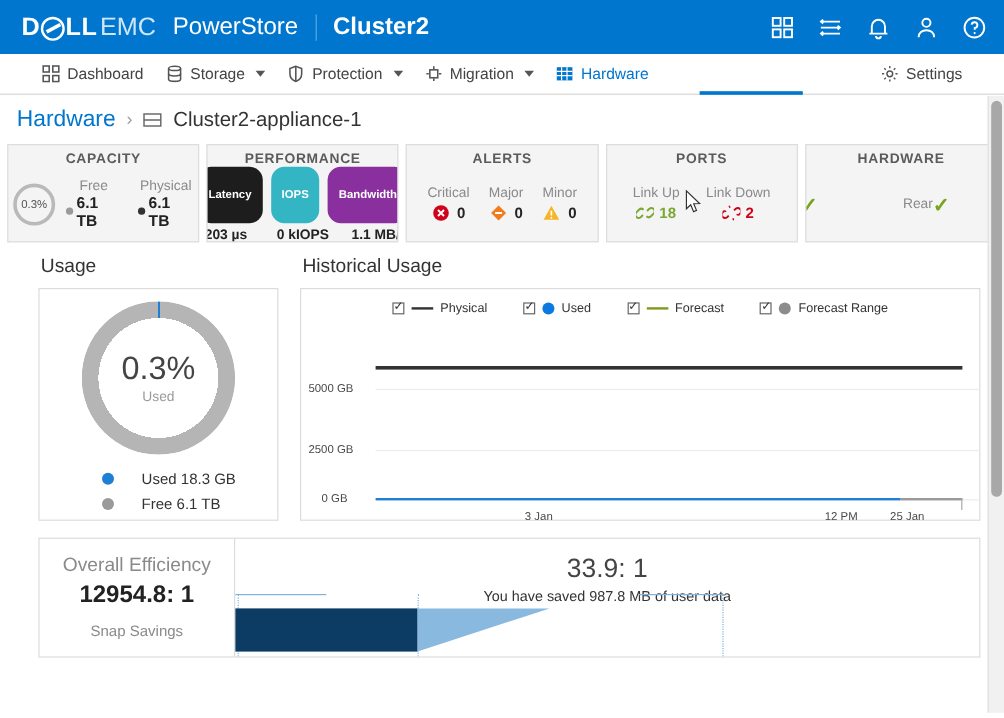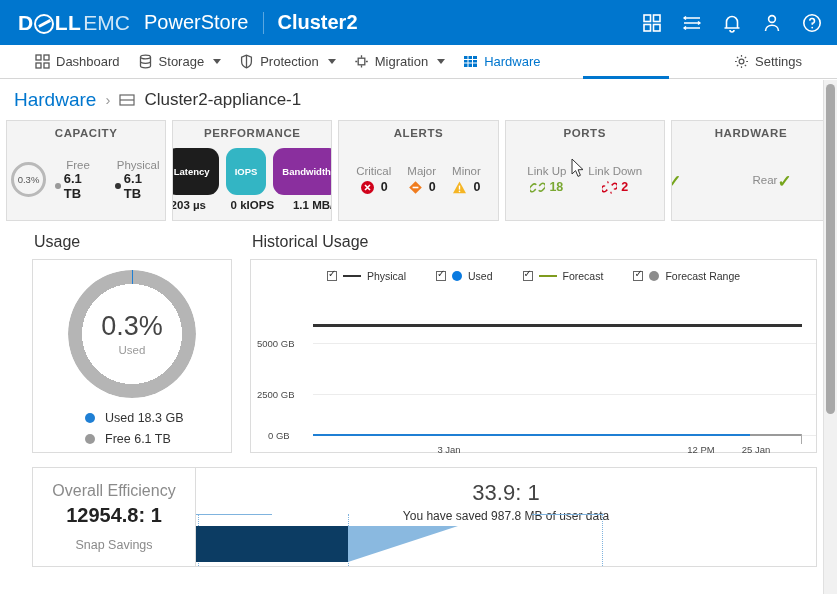--- a/index.html
+++ b/index.html
@@ -68,21 +68,21 @@
     height:41px; display:flex; align-items:center; padding-left:14px; gap:9px;
     background:#fff;
   }
   #bc-root { color:#0076ce; font-size:19px; }
   #bc-chev { color:#999; font-size:15px; }
   #bc-appl-icon { width:16px;height:14px; }
   #bc-appl { color:#333; font-size:17px; }
 
   
   #kpi-strip {
-    display:flex; height:101px; margin:0 6px; gap:6px;
+    display:flex; height:82px; margin:0 6px; gap:6px;
   }
   .kpi-card {
     flex:1 1 0; background:#f4f4f4; border:1px solid #dcdcdc;
     display:flex; flex-direction:column; align-items:center;
     padding-top:6px; position:relative; overflow:hidden;
   }
   .kpi-title{ font-size:11.5px; font-weight:700; color:#5b5b5b; letter-spacing:0.6px; }
   .kpi-body{ display:flex; align-items:center; justify-content:center; width:100%; flex:1; }
   .kpi-col{ display:flex; flex-direction:column; align-items:center; }
   .kpi-sub{ font-size:11.5px; color:#8a8a8a; }
@@ -139,21 +139,21 @@
     -webkit-mask: radial-gradient(circle, transparent 50px, #000 50px);
             mask: radial-gradient(circle, transparent 50px, #000 50px);
   }
   #donut-center{
     position:absolute; inset:0; display:flex; flex-direction:column;
     align-items:center; justify-content:center;
   }
   #donut-pct{ font-size:27px; color:#444; font-weight:400; line-height:1; }
   #donut-lbl{ font-size:11.5px; color:#9a9a9a; margin-top:4px; }
   .usage-legend{ margin-top:6px; width:100%; padding-left:52px; }
-  .ul-row{ display:flex; align-items:center; gap:10px; font-size:12.5px; color:#333; margin-top:7px; }
+  .ul-row{ display:flex; align-items:center; gap:23px; font-size:12.5px; color:#333; margin-top:7px; }
   .ul-dot{ width:10px;height:10px;border-radius:50%; }
 
   
   #hist-wrap{ flex:1; }
   #hist-panel{ height:194px; position:relative; }
   #hist-legend{ display:flex; justify-content:center; gap:30px; padding-top:10px; }
   .lg{ display:flex; align-items:center; gap:6px; font-size:10.5px; color:#333; }
   .cbx{ width:10px;height:10px;border:1px solid #666; display:inline-block; position:relative; background:#fff;}
   .cbx:after{ content:"✓"; position:absolute; left:0px; top:-4px; font-size:10px; color:#333; }
   .lg-line{ width:18px;height:2.5px; display:inline-block; }

